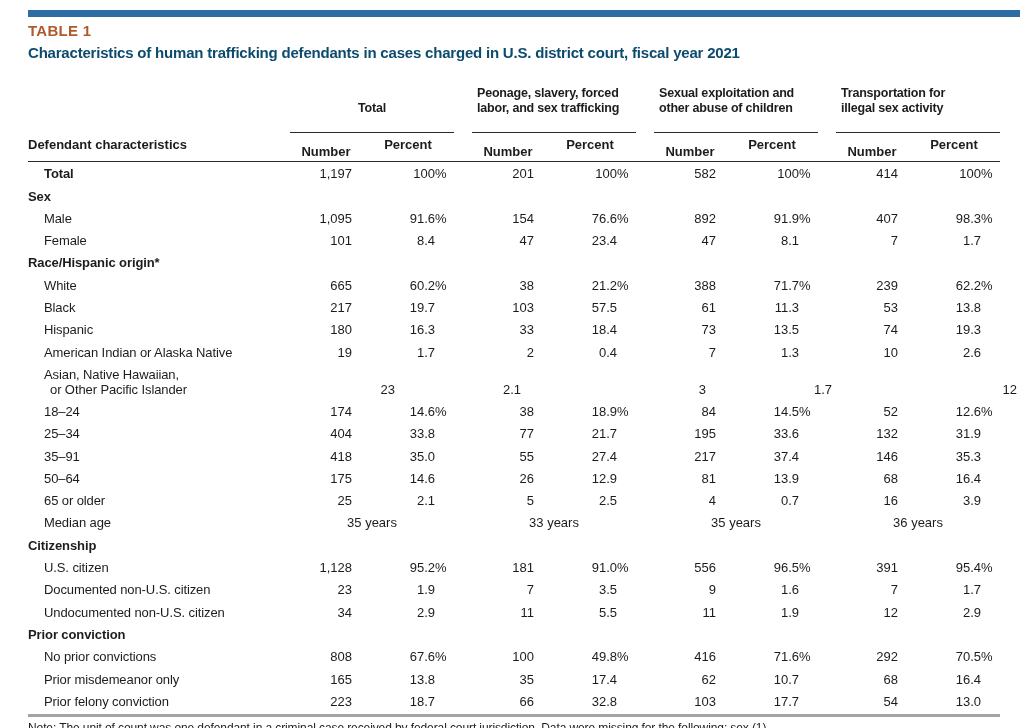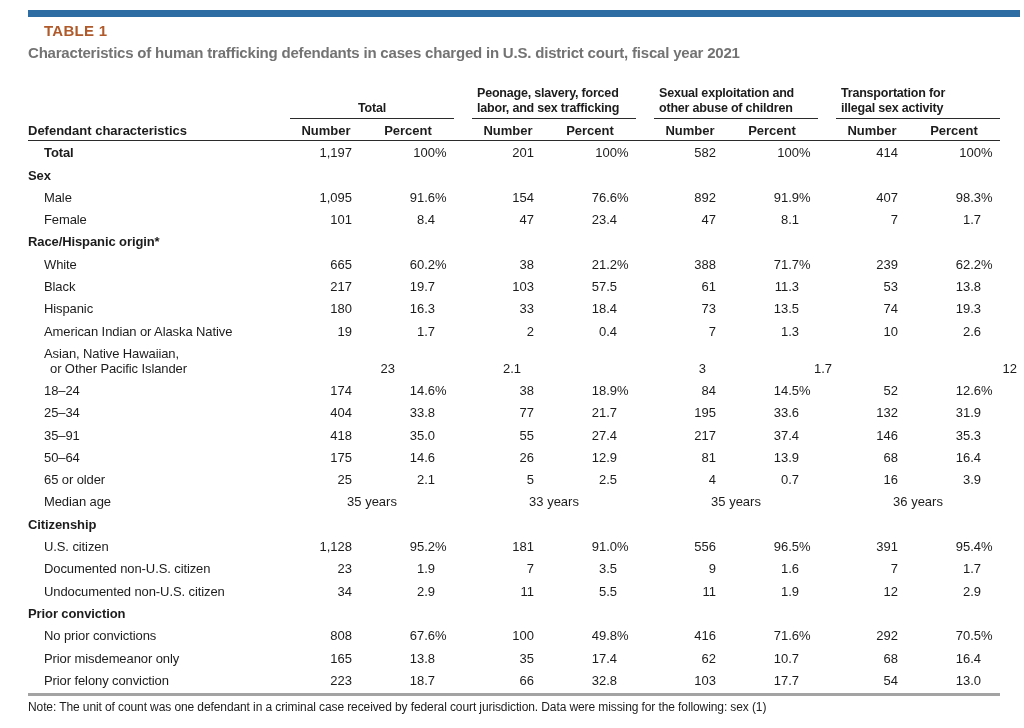--- a/index.html
+++ b/index.html
@@ -2,45 +2,45 @@
 <html><head>
 <meta charset="utf-8">
 <style>
   * { box-sizing: border-box; margin: 0; padding: 0; }
   html, body { width: 1024px; height: 728px; overflow: hidden; background: #ffffff; }
   body { font-family: "Liberation Sans", sans-serif; color: #1c1c1c; position: relative; }
 
   .page { position: absolute; inset: 0; }
 
   .accent-bar { position: absolute; left: 28px; right: 4px; top: 10px; height: 7px; background: #2e6da4; }
-  .table-label { position: absolute; left: 44px; top: 22px; font-size: 15px; font-weight: bold; color: #b0592a; letter-spacing: .3px; }
-  .page-title { position: absolute; left: 28px; top: 44px; font-size: 15px; font-weight: bold; color: #737373; letter-spacing: -.2px; }
+  .table-label { position: absolute; left: 28px; top: 22px; font-size: 15px; font-weight: bold; color: #b0592a; letter-spacing: .3px; }
+  .page-title { position: absolute; left: 28px; top: 44px; font-size: 15px; font-weight: bold; color: #0c4a6e; letter-spacing: -.2px; }
 
   .stat-table { position: absolute; left: 28px; top: 86px; width: 972px; font-size: 13px; }
 
   
   .c-label { width: 262px; flex: none; }
   .c-num   { width: 72px;  flex: none; text-align: right; padding-right: 10px; }
   .c-pct   { width: 92px;  flex: none; display: flex; justify-content: flex-end; padding-right: 8px; }
   .c-gap   { width: 18px;  flex: none; }
   .c-grp-span { width: 164px; flex: none; text-align: center; }
   .pu { display: inline-block; width: 11px; text-align: left; }
 
   
   .grp-row { display: flex; align-items: stretch; }
   .grp-cell { width: 164px; flex: none; display: flex; flex-direction: column; justify-content: flex-end;
-              border-bottom: 1.5px solid #2b2b2b; padding: 0 0 2px 5px;
+              border-bottom: 1.5px solid #2b2b2b; padding: 0 0 16px 5px;
               font-weight: bold; font-size: 12.5px; line-height: 15px; letter-spacing: -.2px; }
   .grp-cell.center { text-align: center; padding-left: 0; }
   .grp-line { white-space: nowrap; }
 
   
   .sub-row { display: flex; align-items: flex-start; border-bottom: 1.5px solid #2b2b2b; padding: 4px 0 2px 0; }
   .sub-row .c-label { font-weight: bold; font-size: 13px; }
-  .h-num { width: 72px; flex: none; text-align: center; font-weight: bold; }
+  .h-num { width: 72px; flex: none; text-align: center; font-weight: bold; margin-top: 7px; }
   .h-pct { width: 92px; flex: none; text-align: center; font-weight: bold; }
 
   
   .t-row { display: flex; align-items: flex-end; height: 22.3px; padding-bottom: 3px; }
   .t-row.two { height: 37px; gap: 43px; }
   .row-label { padding-left: 16px; letter-spacing: -.1px; }
   .t-row.section .row-label { padding-left: 0; font-weight: bold; }
   .t-row.total .row-label { font-weight: bold; }
   .lbl2 { padding-left: 6px; }
 

